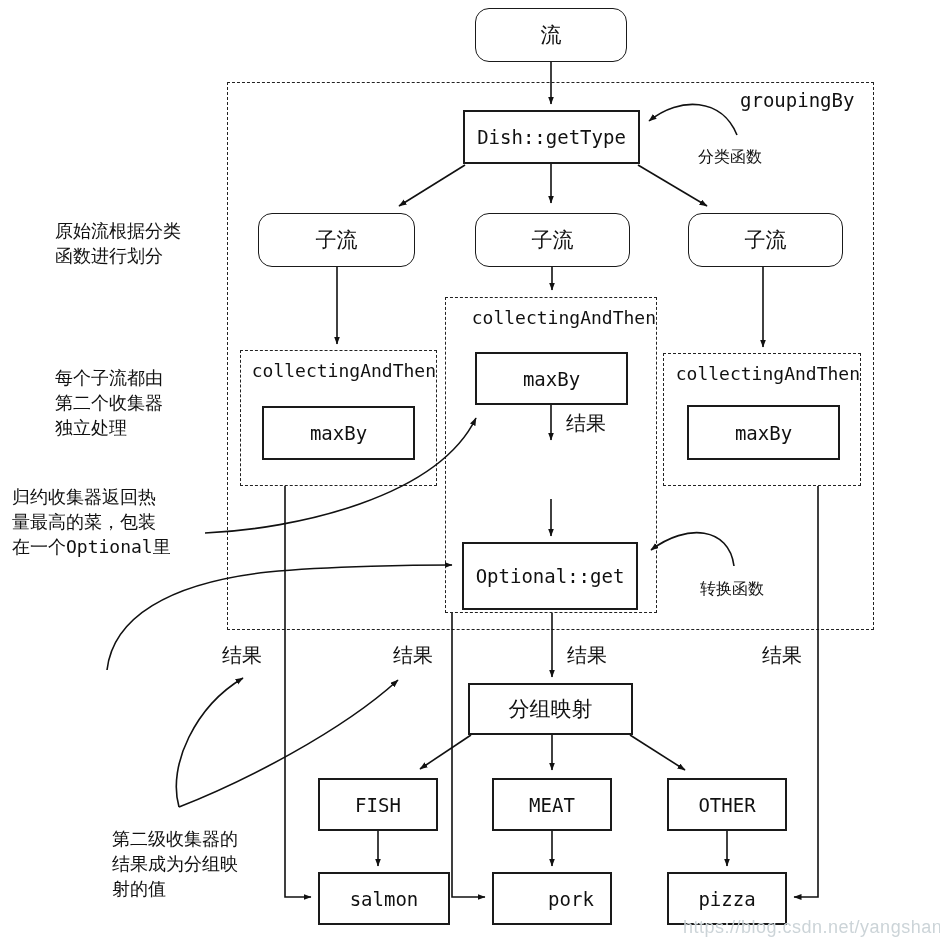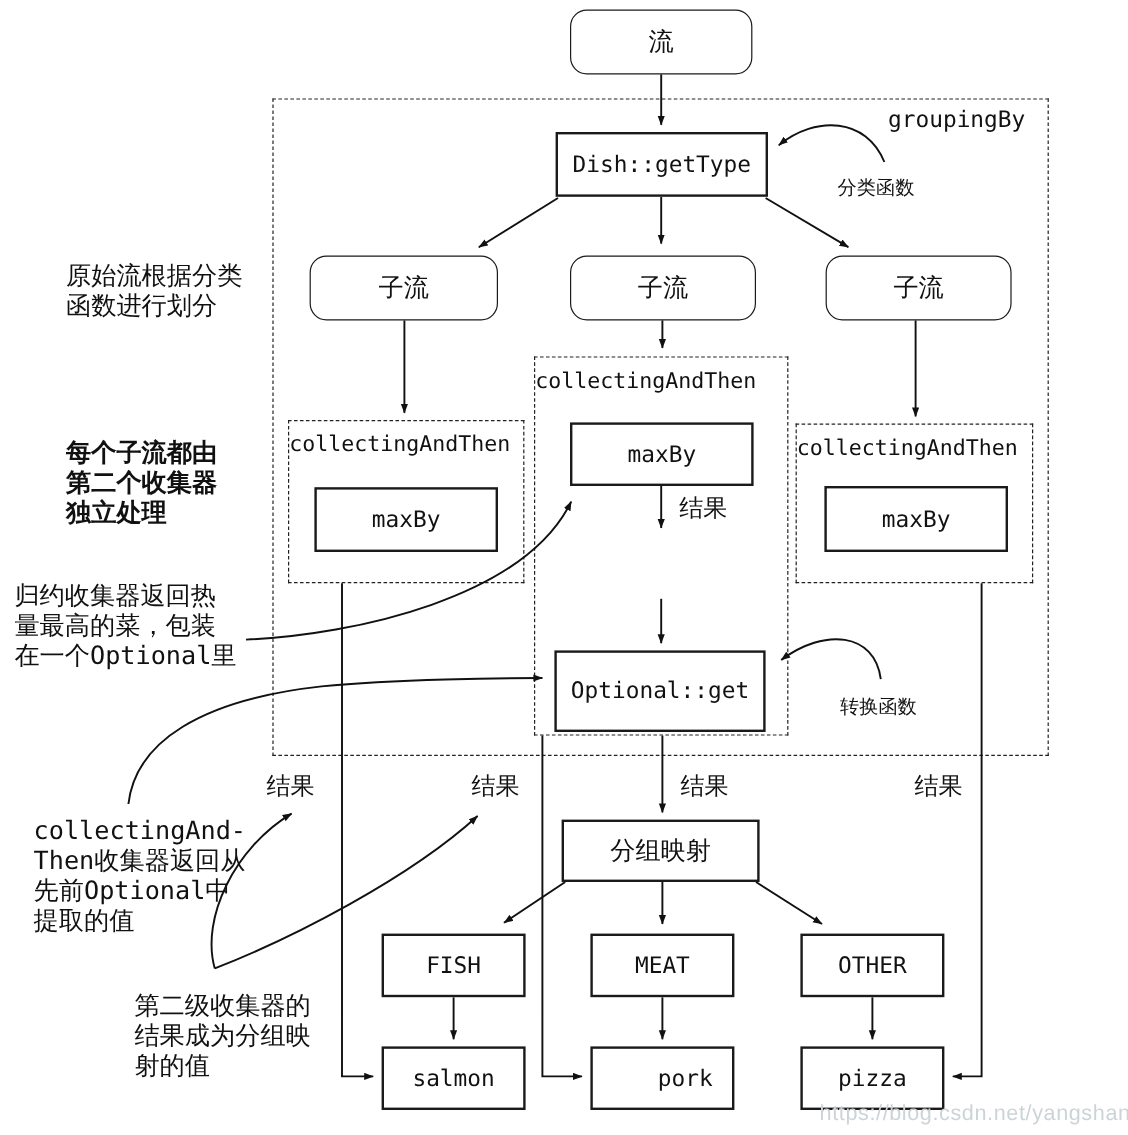--- a/index.html
+++ b/index.html
@@ -6,27 +6,27 @@
   #canvas{position:relative;width:940px;height:946px;background:#ffffff;overflow:hidden;
           font-family:"Liberation Serif","DejaVu Serif",serif;color:#111;}
   
   .node{position:absolute;box-sizing:border-box;border:2px solid #1a1a1a;background:#fff;
         display:flex;align-items:center;justify-content:center;z-index:3;}
   .rounded{border-radius:14px;border-width:1.8px;}
   .mono{font-family:"DejaVu Sans Mono","Liberation Mono",monospace;font-size:19px;}
   .cjk{font-family:"Liberation Serif","DejaVu Serif",serif;font-size:21px;}
   
   .dashed{position:absolute;box-sizing:border-box;border:1.6px dashed #222;background:transparent;z-index:1;}
-  .dash-label{position:absolute;left:0;right:0;top:9px;text-align:left;
+  .dash-label{position:absolute;left:0;right:0;top:9px;text-align:right;
               font-family:"DejaVu Sans Mono","Liberation Mono",monospace;font-size:17px;z-index:2;}
   
   .lbl{position:absolute;z-index:4;white-space:pre-line;line-height:25px;}
   .lbl-mono{font-family:"DejaVu Sans Mono","Liberation Mono",monospace;font-size:19px;text-align:right;}
   .lbl-cjk{font-family:"DejaVu Sans Mono","Liberation Mono",serif;font-size:16px;}
-  .annot{font-family:"DejaVu Sans Mono","Liberation Mono",serif;font-size:21px;}
+  .annot{font-family:"DejaVu Sans Mono","Liberation Mono",serif;font-size:18px;}
   svg#wires{position:absolute;left:0;top:0;z-index:2;}
   .watermark{position:absolute;z-index:5;font-family:"Liberation Sans","DejaVu Sans",sans-serif;
              font-size:18px;color:#ccd4d8;letter-spacing:0.5px;}
 </style>
 </head>
 <body>
 
 <div id="canvas">
 
   <div class="dashed" style="left:227px;top:82px;width:647px;height:548px;"></div>
@@ -91,45 +91,41 @@
   <div class="node mono" style="left:687px;top:405px;width:153px;height:55px;">maxBy</div>
 
   <div class="node mono" style="left:462px;top:542px;width:176px;height:68px;">Optional::get</div>
 
   <div class="node cjk" style="left:468px;top:683px;width:165px;height:52px;">分组映射</div>
 
   <div class="node mono" style="left:318px;top:778px;width:120px;height:53px;">FISH</div>
   <div class="node mono" style="left:492px;top:778px;width:120px;height:53px;">MEAT</div>
   <div class="node mono" style="left:667px;top:778px;width:120px;height:53px;">OTHER</div>
 
-  <div class="node mono" style="left:318px;top:872px;width:120px;height:53px;">salmon</div>
+  <div class="node mono" style="left:318px;top:872px;width:132px;height:53px;">salmon</div>
   <div class="node mono" style="left:492px;top:872px;width:120px;height:53px;padding-left:38px;">pork</div>
   <div class="node mono" style="left:667px;top:872px;width:120px;height:53px;text-align:center;">pizza</div>
 
   <div class="lbl lbl-mono" style="left:740px;top:88px;">groupingBy</div>
   <div class="lbl lbl-cjk" style="left:698px;top:144px;">分类函数</div>
   <div class="lbl lbl-cjk" style="left:566px;top:411px;font-size:20px;">结果</div>
   <div class="lbl lbl-cjk" style="left:700px;top:576px;">转换函数</div>
 
   <div class="lbl lbl-cjk" style="left:222px;top:643px;font-size:20px;">结果</div>
   <div class="lbl lbl-cjk" style="left:393px;top:643px;font-size:20px;">结果</div>
   <div class="lbl lbl-cjk" style="left:567px;top:643px;font-size:20px;">结果</div>
   <div class="lbl lbl-cjk" style="left:762px;top:643px;font-size:20px;">结果</div>
 
   <div class="lbl annot" style="left:55px;top:218px;">原始流根据分类
 函数进行划分</div>
-  <div class="lbl annot" style="left:55px;top:365px;font-weight:bold;">每个子流都由
+  <div class="lbl annot" style="left:55px;top:365px;">每个子流都由
 第二个收集器
 独立处理</div>
   <div class="lbl annot" style="left:12px;top:484px;">归约收集器返回热
 量最高的菜，包装
 在一个Optional里</div>
-  <div class="lbl annot" style="left:28px;top:680px;">collectingAnd-
-Then收集器返回从
-先前Optional中
-提取的值</div>
   <div class="lbl annot" style="left:112px;top:826px;">第二级收集器的
 结果成为分组映
 射的值</div>
 
   <div class="watermark" style="left:683px;top:917px;">https://blog.csdn.net/yangshangwei</div>
 
 </div>
 
 </body></html>

